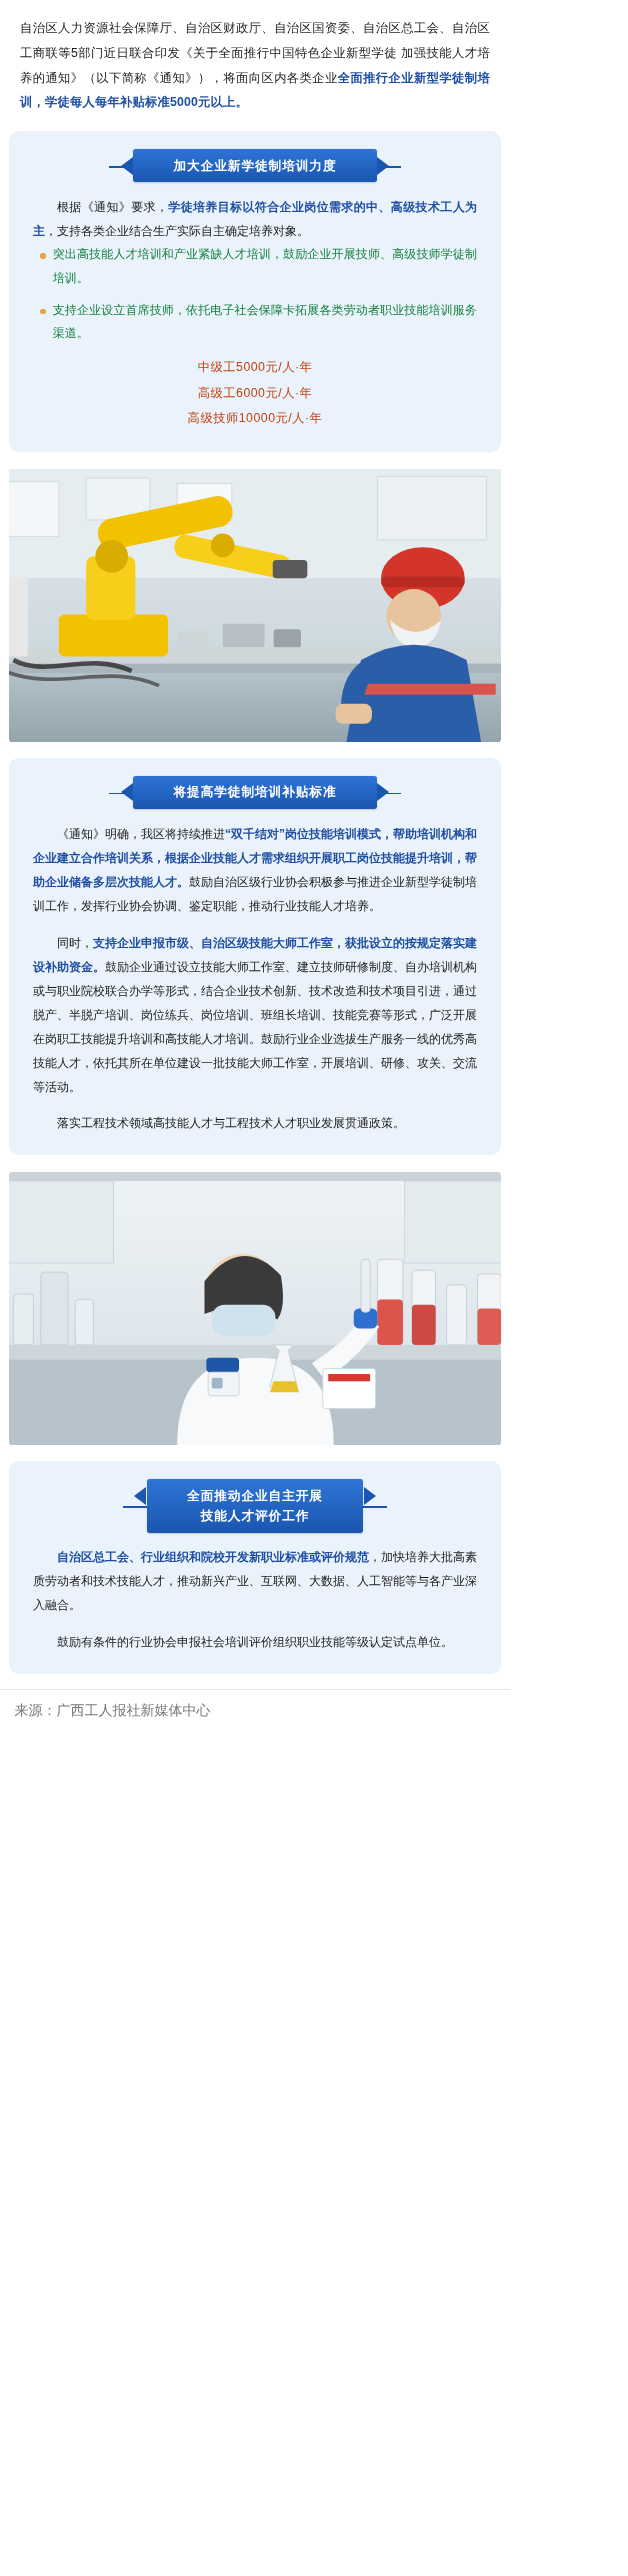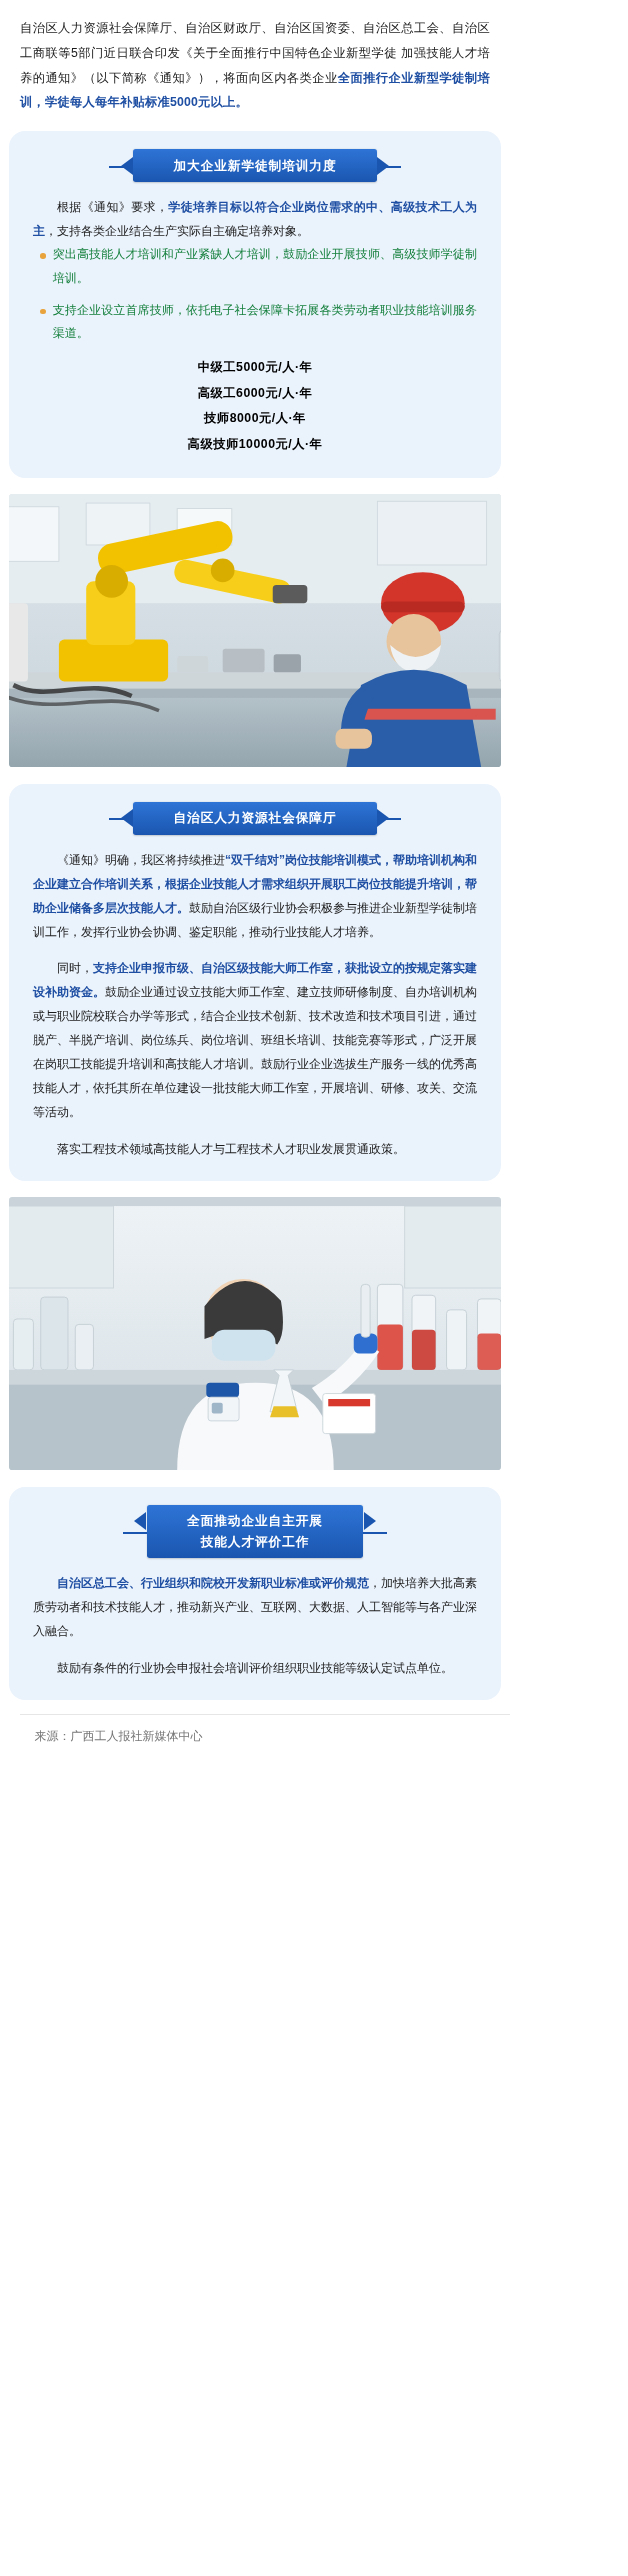--- a/index.html
+++ b/index.html
@@ -25,21 +25,21 @@
     letter-spacing:0.2px;
   }
   .intro .hl{
     color:#1f4fa3;
     font-weight:bold;
   }
   
   .section{
     margin:0 9px 0 9px;
     background:#eaf2fb;
-    border-radius:16px;
+    border-radius:10px;
     padding:12.7px 0 20px 0;
   }
   .ribbon-wrap{
     display:flex;
     justify-content:center;
     padding:5.5px 0 12.7px 0;
   }
   .ribbon{
     position:relative;
     background:#1f5fc0;
@@ -104,42 +104,41 @@
     left:0;top:10px;
     width:5.5px;height:5.5px;
     border-radius:50%;
     background:#e8a33d;
   }
   .subsidy{
     text-align:center;
     margin:5.5px 0 0 0;
     font-size:12.3px;
     line-height:2.1;
-    color:#000000;
-    font-weight:bold;
+    color:#c2410c;
+    font-weight:normal;
   }
   .subsidy div{letter-spacing:0.5px;}
   
   .photo{
     margin:16.4px 9px;
     border-radius:3.6px;
     overflow:hidden;
     position:relative;
     height:273px;
     background:#dfe6ea;
   }
   .photo svg{display:block;width:100%;height:100%;}
   
   .source{
     padding:12.7px 14.6px 16.4px 14.6px;
-    font-size:12px;
+    font-size:14px;
     color:#777;
     border-top:0.9px solid #e6e6e6;
     margin-top:14.6px;
-    margin-left:20px;
   }
 </style>
 </head>
 <body>
 
 <div class="page">
 
   <div class="intro">
     <span>自治区人力资源社会保障厅、自治区财政厅、自治区国资委、自治区总工会、自治区工商联等5部门近日联合印发《关于全面推行中国特色企业新型学徒 加强技能人才培养的通知》（以下简称《通知》），将面向区内各类企业</span><span class="hl">全面推行企业新型学徒制培训，学徒每人每年补贴标准5000元以上。</span>
   </div>
@@ -160,21 +159,20 @@
     </div>
 
     <ul class="bullet-list">
       <li><span>突出高技能人才培训和产业紧缺人才培训，鼓励企业开展技师、高级技师学徒制培训。</span></li>
       <li><span>支持企业设立首席技师，依托电子社会保障卡拓展各类劳动者职业技能培训服务渠道。</span></li>
     </ul>
 
     <div class="subsidy">
       <div>中级工5000元/人·年</div>
       <div>高级工6000元/人·年</div>
-      <div>技师8000元/人·年</div>
       <div>高级技师10000元/人·年</div>
     </div>
   </div>
 
   <div class="photo">
     <svg viewBox="0 0 671 300" preserveAspectRatio="xMidYMid slice">
       <defs>
         <linearGradient id="wall1" x1="0" y1="0" x2="0" y2="1">
           <stop offset="0%" stop-color="#dfe7ec"></stop>
           <stop offset="100%" stop-color="#c6d2d9"></stop>
@@ -228,21 +226,21 @@
       <rect x="250" y="178" width="34" height="18" rx="3" fill="#cfd6da"></rect>
       <rect x="604" y="150" width="60" height="56" rx="4" fill="#dde4e8" stroke="#c2ccd2"></rect>
     </svg>
   </div>
 
   <div class="section">
     <div class="ribbon-wrap">
       <div class="ribbon">
         <span class="deco-l"></span>
         <span class="deco-r"></span>
-        <span>自治区人力资源社会保障厅</span>
+        <span>将提高学徒制培训补贴标准</span>
       </div>
     </div>
 
     <div class="body-text">
       <p class="indent">
         <span>《通知》明确，我区将持续推进</span><span class="blue">“双千结对”岗位技能培训模式，帮助培训机构和企业建立合作培训关系，根据企业技能人才需求组织开展职工岗位技能提升培训，帮助企业储备多层次技能人才。</span><span>鼓励自治区级行业协会积极参与推进企业新型学徒制培训工作，发挥行业协会协调、鉴定职能，推动行业技能人才培养。</span>
       </p>
       <p class="indent">
         <span>同时，</span><span class="blue">支持企业申报市级、自治区级技能大师工作室，获批设立的按规定落实建设补助资金。</span><span>鼓励企业通过设立技能大师工作室、建立技师研修制度、自办培训机构或与职业院校联合办学等形式，结合企业技术创新、技术改造和技术项目引进，通过脱产、半脱产培训、岗位练兵、岗位培训、班组长培训、技能竞赛等形式，广泛开展在岗职工技能提升培训和高技能人才培训。鼓励行业企业选拔生产服务一线的优秀高技能人才，依托其所在单位建设一批技能大师工作室，开展培训、研修、攻关、交流等活动。</span>
       </p>

